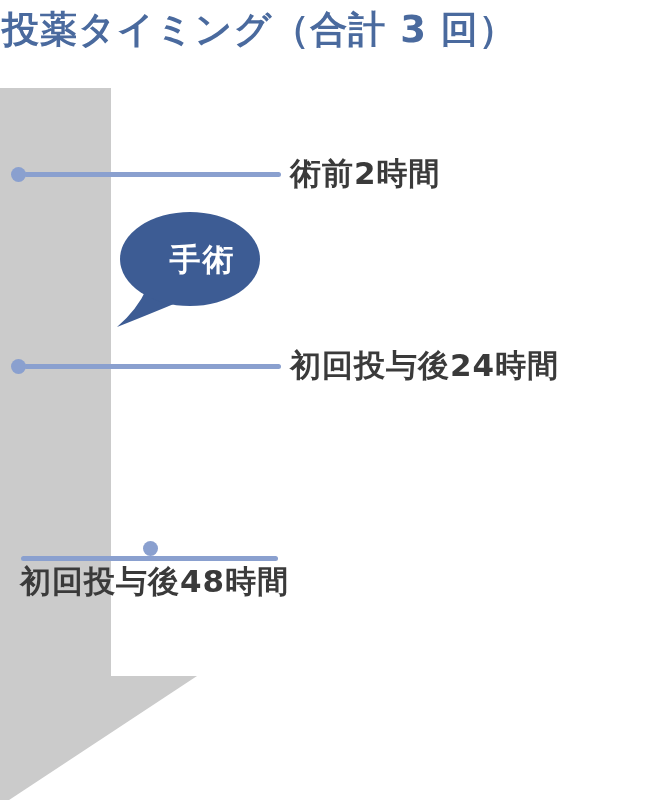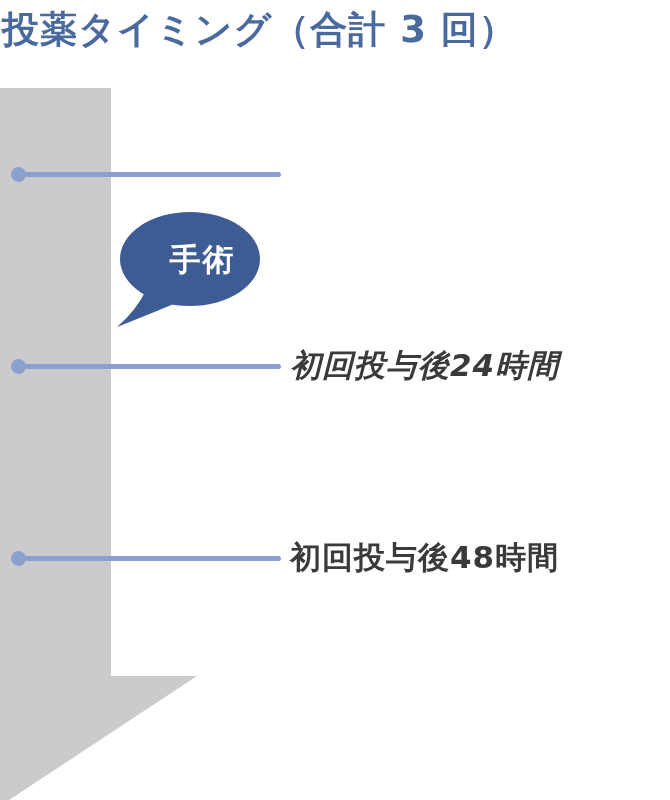--- a/index.html
+++ b/index.html
@@ -39,22 +39,22 @@
     height: 800px;
   }
   .timeline-row {
     position: absolute;
     left: 11px;
     height: 34px;
     display: flex;
     align-items: center;
   }
   .timeline-row.r1 { top: 149px; }
-  .timeline-row.r2 { top: 341px; font-style: italic; }
-  .timeline-row.r3 { top: 533px; }
+  .timeline-row.r2 { top: 341px; }
+  .timeline-row.r3 { top: 533px; flex-direction: column; }
   .dot {
     width: 15px;
     height: 15px;
     border-radius: 50%;
     background: var(--connector-blue);
     flex: 0 0 auto;
   }
   .connector {
     width: 257px;
     height: 5px;
@@ -99,20 +99,21 @@
 
   <svg class="arrow-svg" viewBox="0 0 670 800" aria-hidden="true">
     <polygon points="0,80 111,80 111,668 197,668 0,798" fill="#cbcbcb"></polygon>
   </svg>
 
   <div class="page-title">投薬タイミング（合計 3 回）</div>
 
   <div class="timeline-row r1">
     <span class="dot"></span>
     <span class="connector"></span>
+    <span class="timeline-label">術前2時間</span>
   </div>
 
   <svg class="callout-svg" viewBox="0 0 165 128" aria-hidden="true">
     <path d="M 42 82 Q 32 104 12 121 Q 40 110 76 95 Z" fill="#3d5c94"></path>
     <ellipse cx="85" cy="53" rx="70" ry="47" fill="#3d5c94"></ellipse>
   </svg>
   <div class="callout-label">手術</div>
 
   <div class="timeline-row r2">
     <span class="dot"></span>

